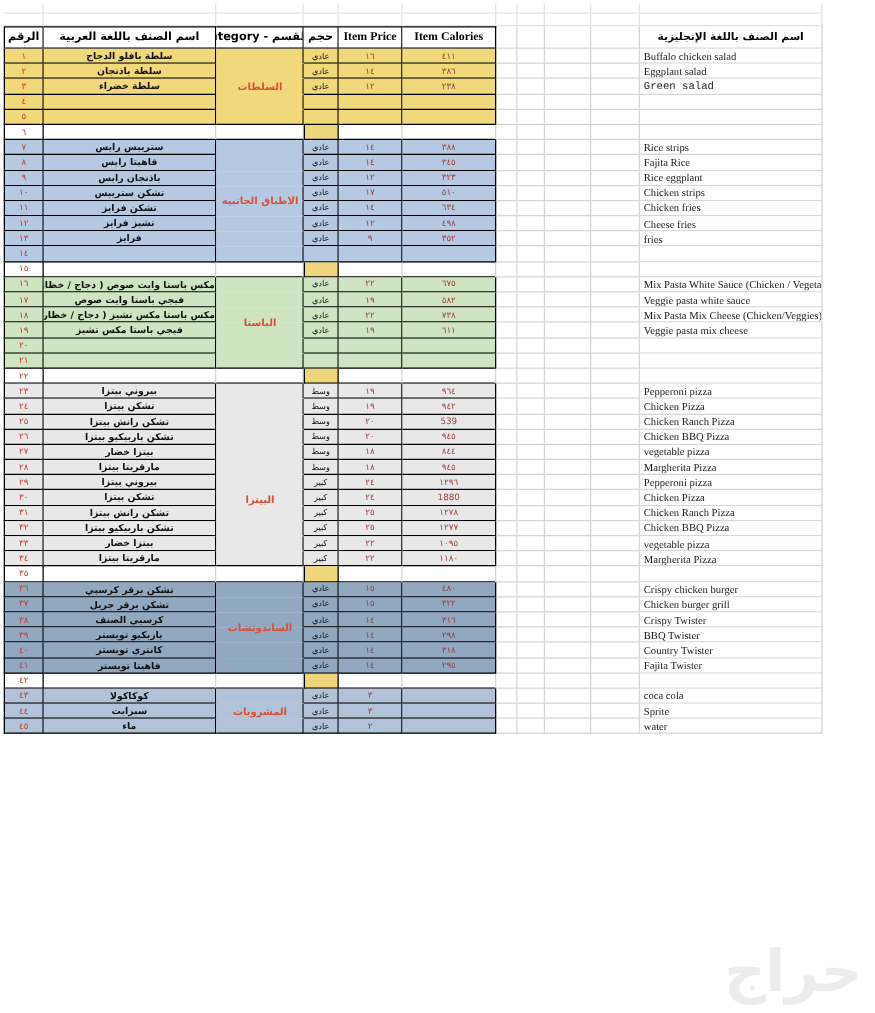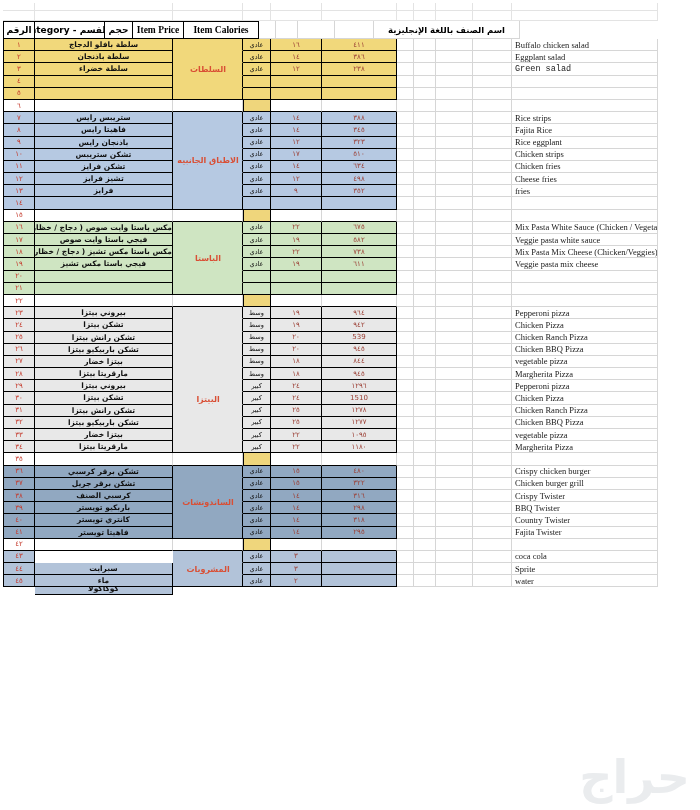--- a/index.html
+++ b/index.html
@@ -62,20 +62,21 @@
         <div class="cell faint" style="width: 51px;"></div>
         <div class="cell faint" style="width: 75px;"></div>
         <div class="cell faint" style="width: 17px;"></div>
         <div class="cell faint" style="width: 22px;"></div>
         <div class="cell faint" style="width: 37px;"></div>
         <div class="cell faint" style="width: 39px;"></div>
         <div class="cell faint" style="width: 146px;"></div>
       </div>
       <div class="row" style="height: 18px;">
         <div class="cell hd first" style="width: 32px;">الرقم</div>
+        <div class="cell hd" style="width: 138px;">اسم الصنف باللغة العربية</div>
         <div class="cell hd" style="width: 70px;">ategory - القسم</div>
         <div class="cell hd" style="width: 28px;">حجم</div>
         <div class="cell hd hd-serif" style="width: 51px;">Item Price</div>
         <div class="cell hd hd-serif" style="width: 75px;">Item Calories</div>
         <div class="cell lt" style="width: 17px;"></div>
         <div class="cell lt" style="width: 22px;"></div>
         <div class="cell lt" style="width: 37px;"></div>
         <div class="cell lt" style="width: 39px;"></div>
         <div class="cell lt" style="width: 146px; font-weight: bold; font-size: 8.5px; direction: rtl;">اسم الصنف باللغة الإنجليزية</div>
       </div>
@@ -455,21 +456,21 @@
         <div class="cell lt" style="width: 37px;"></div>
         <div class="cell lt" style="width: 39px;"></div>
         <div class="cell lt enc" style="width: 146px;">Pepperoni pizza</div>
       </div>
       <div class="row" style="height: 12.2px;">
         <div class="cell first numc" style="width: 32px; background: rgb(232, 232, 232); color: rgb(196, 57, 43);">٣٠</div>
         <div class="cell arblk" style="width: 138px; background: rgb(232, 232, 232);">تشكن بيتزا</div>
         <div class="cell " style="width: 70px; background: rgb(232, 232, 232); border-bottom-color: rgb(232, 232, 232);"></div>
         <div class="cell sizec" style="width: 28px; background: rgb(232, 232, 232);">كبير</div>
         <div class="cell valc" style="width: 51px; background: rgb(232, 232, 232); color: rgb(156, 64, 54);">٢٤</div>
-        <div class="cell valc" style="width: 75px; background: rgb(232, 232, 232); color: rgb(156, 64, 54);">1510</div>
+        <div class="cell valc" style="width: 75px; background: rgb(232, 232, 232); color: rgb(156, 64, 54);">1880</div>
         <div class="cell lt" style="width: 17px;"></div>
         <div class="cell lt" style="width: 22px;"></div>
         <div class="cell lt" style="width: 37px;"></div>
         <div class="cell lt" style="width: 39px;"></div>
         <div class="cell lt enc" style="width: 146px;">Chicken Pizza</div>
       </div>
       <div class="row" style="height: 12.2px;">
         <div class="cell first numc" style="width: 32px; background: rgb(232, 232, 232); color: rgb(196, 57, 43);">٣١</div>
         <div class="cell arblk" style="width: 138px; background: rgb(232, 232, 232);">تشكن رانش بيتزا</div>
         <div class="cell " style="width: 70px; background: rgb(232, 232, 232); border-bottom-color: rgb(232, 232, 232);"></div>
@@ -620,21 +621,21 @@
         <div class="cell lt" style="width: 51px; border-bottom-color: rgb(0, 0, 0);"></div>
         <div class="cell lt" style="width: 75px; border-bottom-color: rgb(0, 0, 0);"></div>
         <div class="cell lt" style="width: 17px;"></div>
         <div class="cell lt" style="width: 22px;"></div>
         <div class="cell lt" style="width: 37px;"></div>
         <div class="cell lt" style="width: 39px;"></div>
         <div class="cell lt enc" style="width: 146px;"></div>
       </div>
       <div class="row" style="height: 12.2px;">
         <div class="cell first numc" style="width: 32px; background: rgb(178, 195, 217); color: rgb(196, 57, 43);">٤٣</div>
-        <div class="cell arblk" style="width: 138px; background: rgb(178, 195, 217); margin-top: 32px;">كوكاكولا</div>
+        <div class="cell arblk" style="width: 138px; background: rgb(178, 195, 217);">كوكاكولا</div>
         <div class="cell " style="width: 70px; background: rgb(178, 195, 217); border-bottom-color: rgb(178, 195, 217);"></div>
         <div class="cell sizec" style="width: 28px; background: rgb(178, 195, 217);">عادي</div>
         <div class="cell valc" style="width: 51px; background: rgb(178, 195, 217); color: rgb(156, 64, 54);">٣</div>
         <div class="cell valc" style="width: 75px; background: rgb(178, 195, 217); color: rgb(156, 64, 54);"></div>
         <div class="cell lt" style="width: 17px;"></div>
         <div class="cell lt" style="width: 22px;"></div>
         <div class="cell lt" style="width: 37px;"></div>
         <div class="cell lt" style="width: 39px;"></div>
         <div class="cell lt enc" style="width: 146px;">coca cola</div>
       </div>

